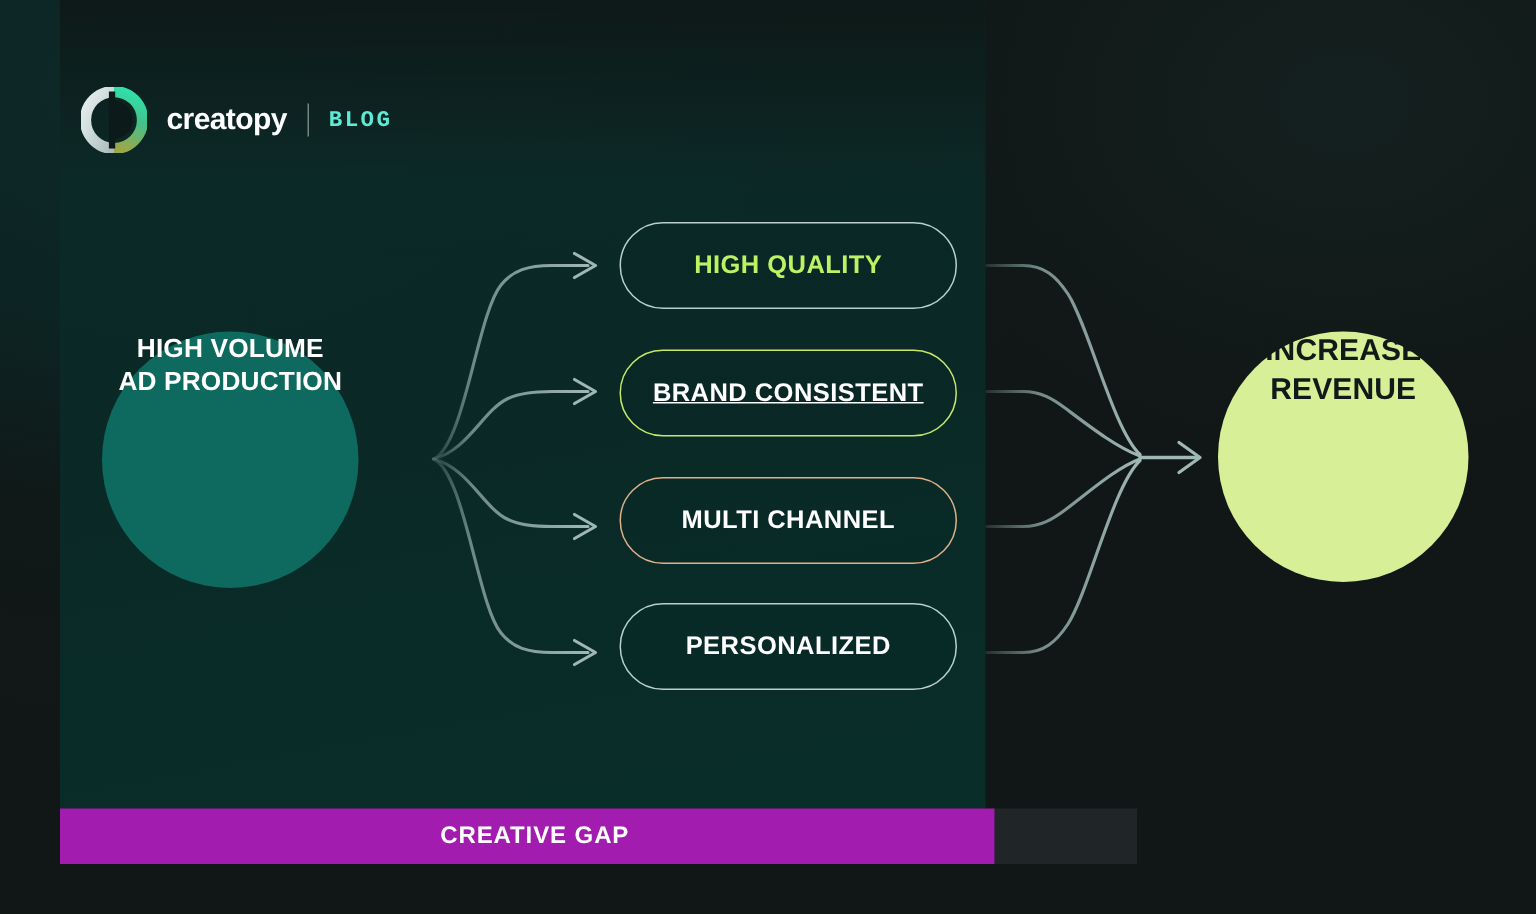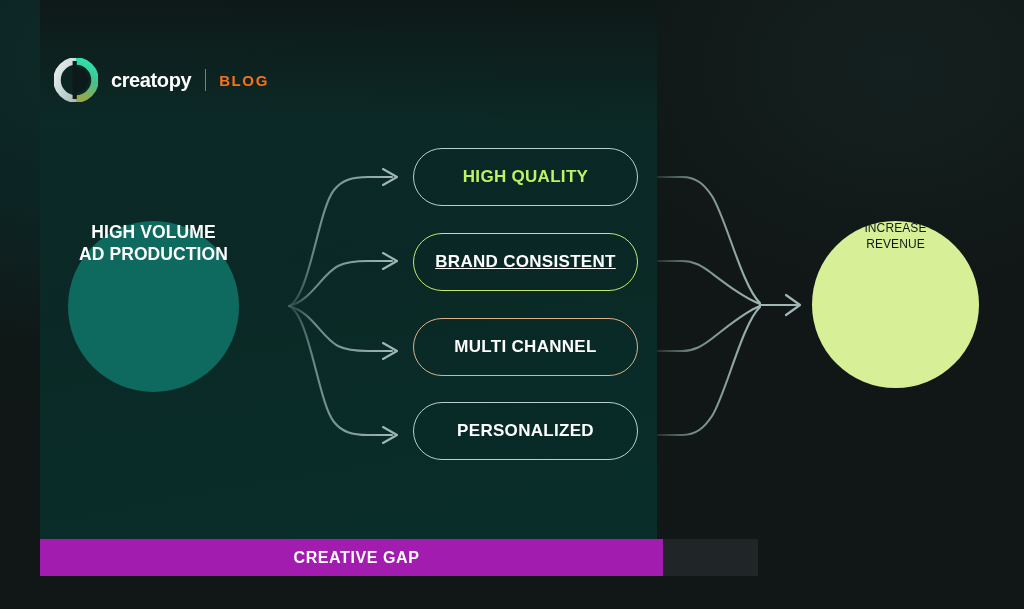--- a/index.html
+++ b/index.html
@@ -83,25 +83,26 @@
     margin-left: 13px;
     line-height: 1;
   }
   .brand-divider {
     width: 1px;
     height: 22px;
     background: #6f8683;
     margin: 0 13px 0 14px;
   }
   .brand-sub {
-    color: #f97316;
+    color: #5eead4;
     font-size: 15px;
     font-weight: 700;
     letter-spacing: 1.6px;
     line-height: 1;
+    font-family: Liberation Mono, monospace;
   }
 
   
   .circle {
     position: absolute;
     border-radius: 50%;
     display: flex;
     align-items: flex-start;
     justify-content: center;
     text-align: center;
@@ -123,22 +124,22 @@
   }
   .circle-target {
     left: 812px;
     top: 221px;
     width: 167px;
     height: 167px;
     background: #d7f097;
   }
   .circle-target .label {
     color: #111a18;
-    font-size: 12px;
-    font-weight: 400;
+    font-size: 20px;
+    font-weight: 700;
     line-height: 1.3;
     letter-spacing: 0.1px;
     white-space: pre-line;
   }
 
   .pill {
     position: absolute;
     left: 413px;
     width: 225px;
     height: 58px;

